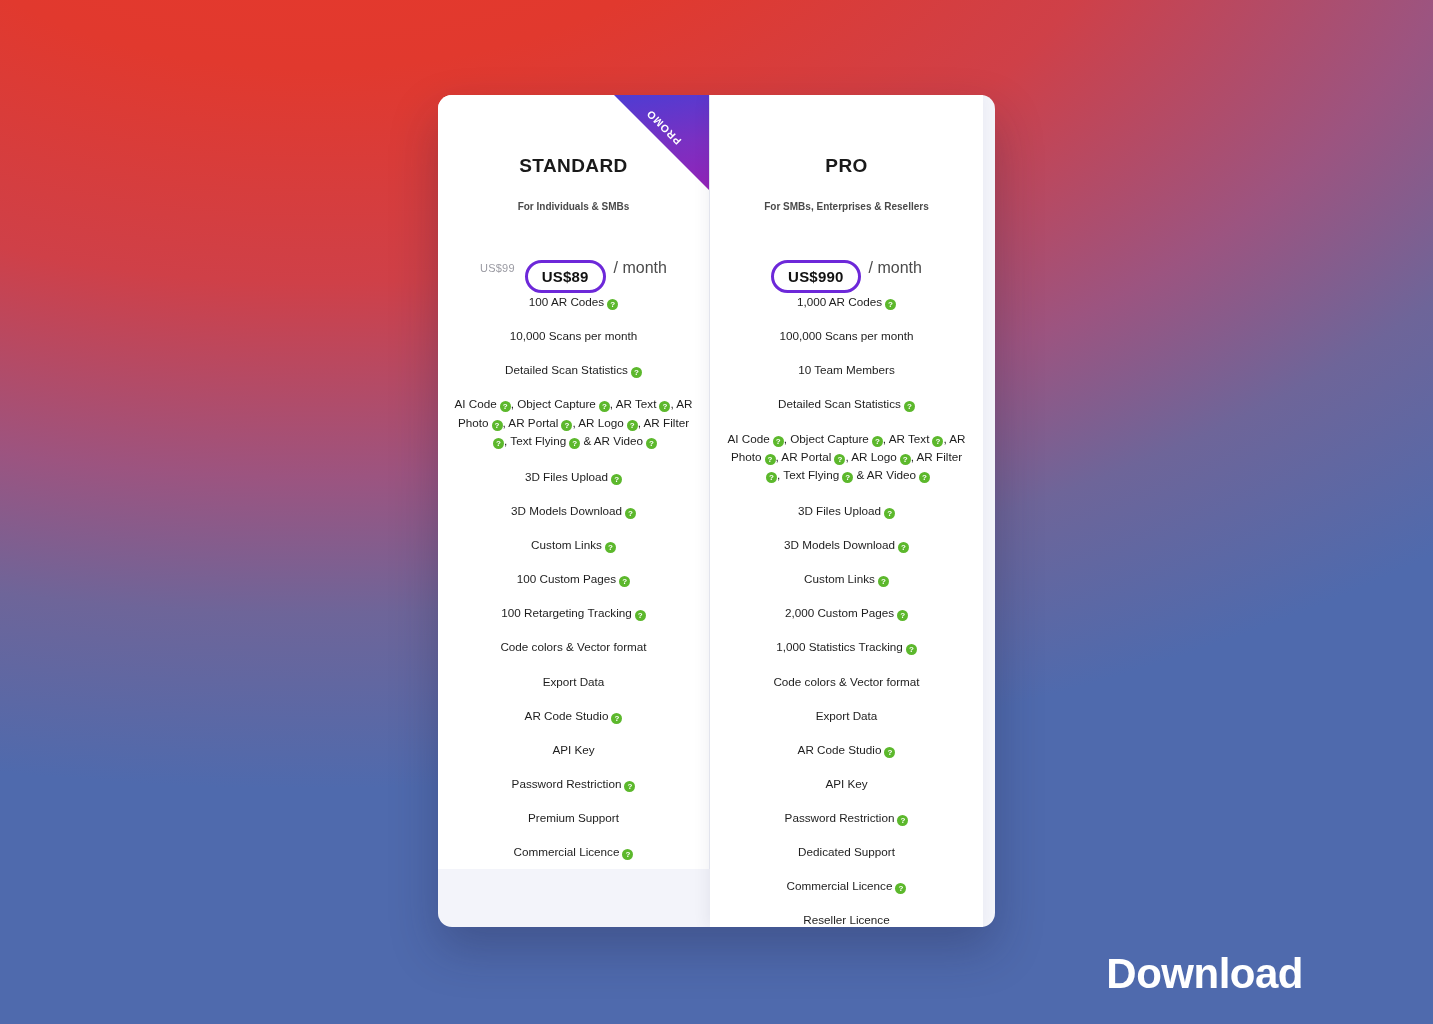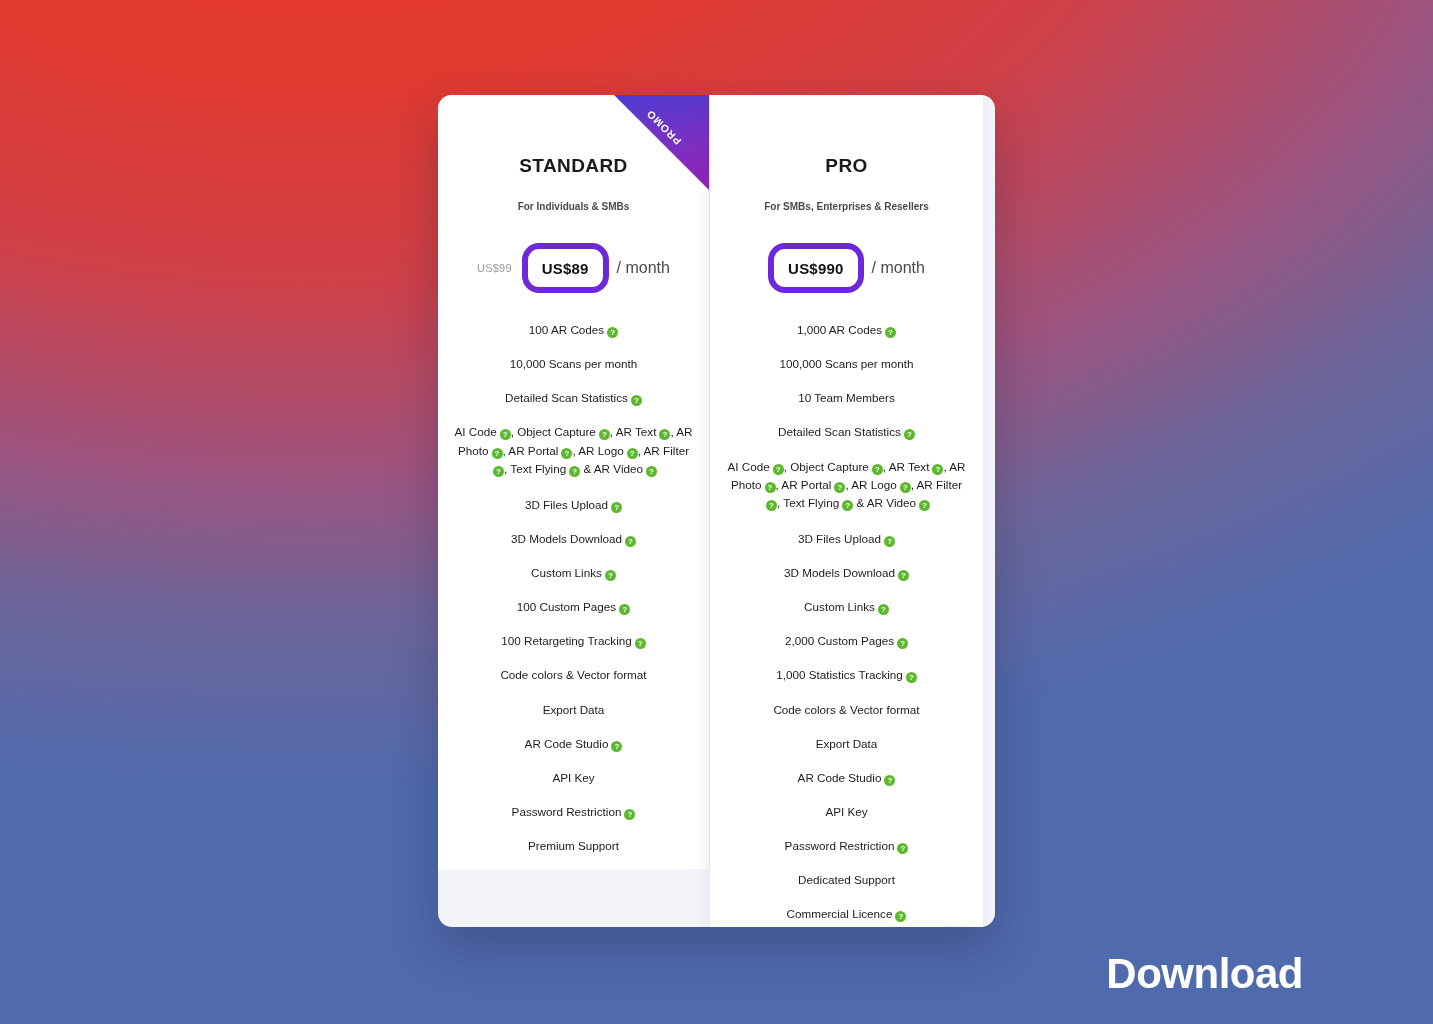--- a/index.html
+++ b/index.html
@@ -107,39 +107,39 @@
     font-size: 11px;
     color: #9a9aa2;
     margin-right: 10px;
     letter-spacing: 0.2px;
   }
   .price-pill {
     display: inline-flex;
     align-items: center;
     justify-content: center;
     min-width: 76px;
-    height: 50px;
+    height: 33px;
     padding: 0 14px;
-    border: 6px solid #6d28d9;
+    border: 3px solid #6d28d9;
     border-radius: 17px;
     background: #fff;
     font-size: 15px;
     font-weight: 700;
     color: #111;
     letter-spacing: 0.2px;
+    margin-top: 17px;
   }
   .price-period {
     font-size: 16px;
     color: #4a4a4a;
     margin-left: 8px;
   }
 
   
   .features {
-    margin-top: 28px;
     list-style: none;
   }
   .feature {
     font-size: 11.7px;
     color: #1d1d1d;
     line-height: 1.55;
     margin-bottom: 16px;
     padding: 0 2px;
   }
   .feature.multi {

